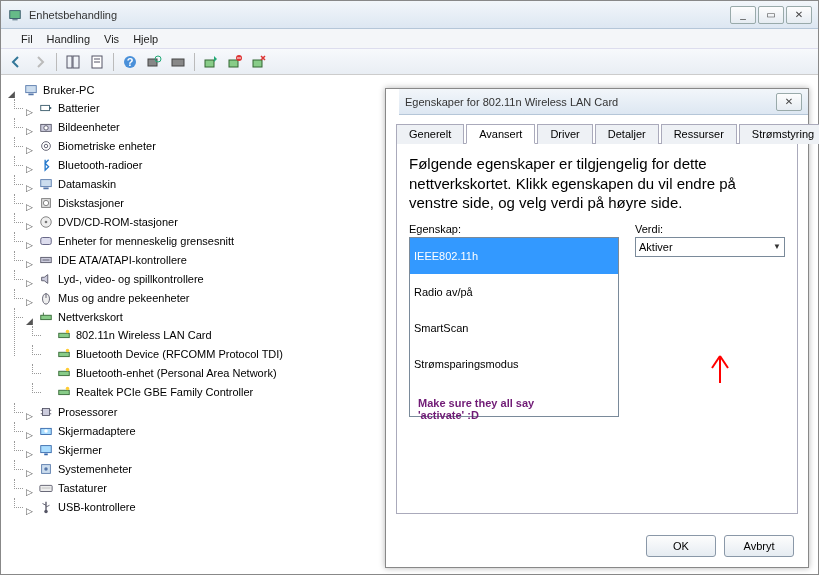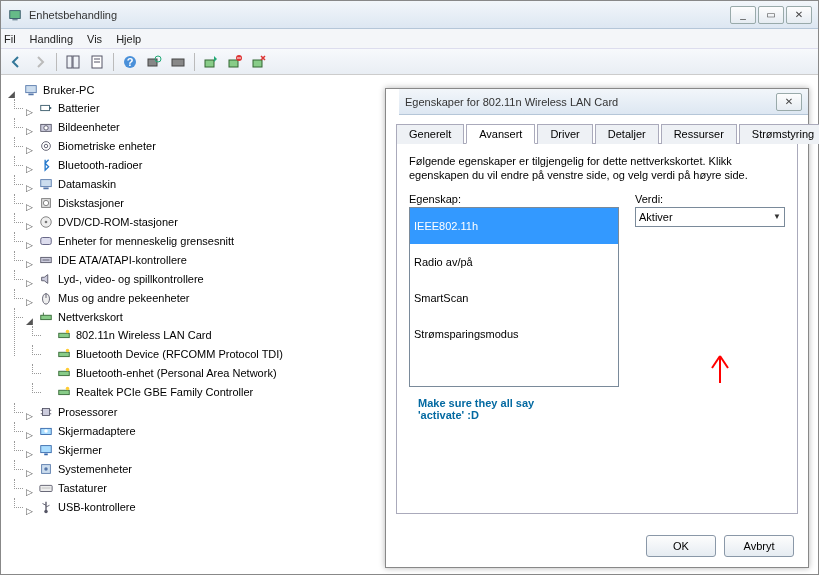--- a/index.html
+++ b/index.html
@@ -3,21 +3,21 @@
 <meta charset="utf-8">
 <style>
 * { box-sizing: border-box; margin:0; padding:0; font-family: "Segoe UI", Tahoma, sans-serif; font-size: 11px; }
 body { background:#d0d8e0; width:819px; height:575px; overflow:hidden; position:relative; }
 
 .win { position:absolute; background:#fff; border:1px solid #888; box-shadow:0 0 6px rgba(0,0,0,.3); }
 .titlebar { height:28px; background:linear-gradient(#f2f6fa,#dde7f2); border-bottom:1px solid #b5c6d8; display:flex; align-items:center; padding:8px 6px; }
 .titlebar .caption { flex:1; color:#333; font-size:12px; display:flex; align-items:center; gap:6px;}
 .winctrl { display:flex; gap:2px;}
 .winctrl span { width:26px; height:18px; border:1px solid #9aa; background:linear-gradient(#fdfdfd,#e6ecf2); border-radius:2px; font-size:10px; display:flex; align-items:center; justify-content:center; color:#444; cursor:default;}
-.menubar { height:20px; background:#f4f6f9; color:#222; display:flex; gap:14px; padding:0 3px; align-items:center; border-bottom:1px solid #dde; }
+.menubar { height:20px; background:#f4f6f9; color:#222; display:flex; gap:14px; padding:0 20px; align-items:center; border-bottom:1px solid #dde; }
 .menubar span { cursor:default; }
 .toolbar { height:26px; background:linear-gradient(#f7f9fc,#e9eef4); border-bottom:1px solid #ccc; display:flex; align-items:center; gap:2px; padding:0 4px;}
 .tb-btn { width:22px; height:22px; display:flex; align-items:center; justify-content:center; border:1px solid transparent; }
 .tb-btn svg{width:16px;height:16px;}
 .tb-sep{width:1px;height:18px;background:#bbb;margin:0 3px;}
 
 .tree-area { position:absolute; top:76px; left:0; right:0; bottom:0; background:#fff; overflow:auto; padding:4px 6px; }
 .tree ul{list-style:none; padding-left:18px; position:relative;}
 .tree > ul{padding-left:0;}
 .tree li{ position:relative; padding:1px 0 1px 0; white-space:nowrap;}
@@ -30,35 +30,35 @@
 .tico svg{width:14px;height:14px;}
 
 
 .dlg { left:385px; top:88px; width:424px; height:480px; }
 .dlg .titlebar{height:26px;margin-left:13px;}
 .dlg-body{padding:6px 10px 10px 10px; position:relative; height:calc(100% - 26px);}
 .tabs{display:flex; border-bottom:1px solid #aab; margin-top:2px;}
 .tab{padding:3px 12px; border:1px solid #aab; border-bottom:none; background:#eef1f5; margin-right:2px; position:relative; top:1px; cursor:default; font-size:11px;}
 .tab.active{background:#fff; font-weight:normal; border-bottom:1px solid #fff;}
 .pane{border:1px solid #aab; border-top:none; height:370px; padding:10px 12px; background:#fff; position:relative;}
-.instr{font-size:11px; color:#000; line-height:1.3; margin-bottom:10px;}
+.instr{font-size:15px; color:#000; line-height:1.3; margin-bottom:10px;}
 .cols{display:flex; gap:16px;}
 .cols .left{flex:1;}
 .cols .right{width:150px;}
 .lbl{display:block; margin-bottom:2px;}
 .listbox{border:1px solid #7a9; border-color:#7a8a9a; height:180px; background:#fff; font-size:11px; overflow:auto;}
 .listbox div{padding:12px 4px;}
 .listbox .sel{background:#3399ff;color:#fff;}
 .combo{display:flex;border:1px solid #7a8a9a;height:20px;background:#fff;align-items:center;padding:0 3px; justify-content:space-between;}
 .combo .cv{font-size:11px;}
 .combo .drop{font-size:8px;color:#333;}
 .dlg-buttons{position:absolute; right:14px; bottom:10px; display:flex; gap:8px;}
 .btn{min-width:70px; height:22px; border:1px solid #8a98a8; background:linear-gradient(#fdfdfd,#e6ecf2); border-radius:3px; font-size:11px; display:flex;align-items:center;justify-content:center; cursor:default;}
 
-.annot{position:absolute; color:#0369a1; font-family:"Comic Sans MS",cursive; font-size:20px; font-weight:bold; pointer-events:none;}
+.annot{position:absolute; color:#701a75; font-family:"Comic Sans MS",cursive; font-size:20px; font-weight:bold; pointer-events:none;}
 .arrow{position:absolute; pointer-events:none;}
 .arrow svg{stroke:#ff0000;stroke-width:2;fill:none;}
 </style>
 </head>
 <body>
 
 <div class="win" style="left:0;top:0;width:819px;height:575px;">
 
   <div class="titlebar">
     <div class="caption">

